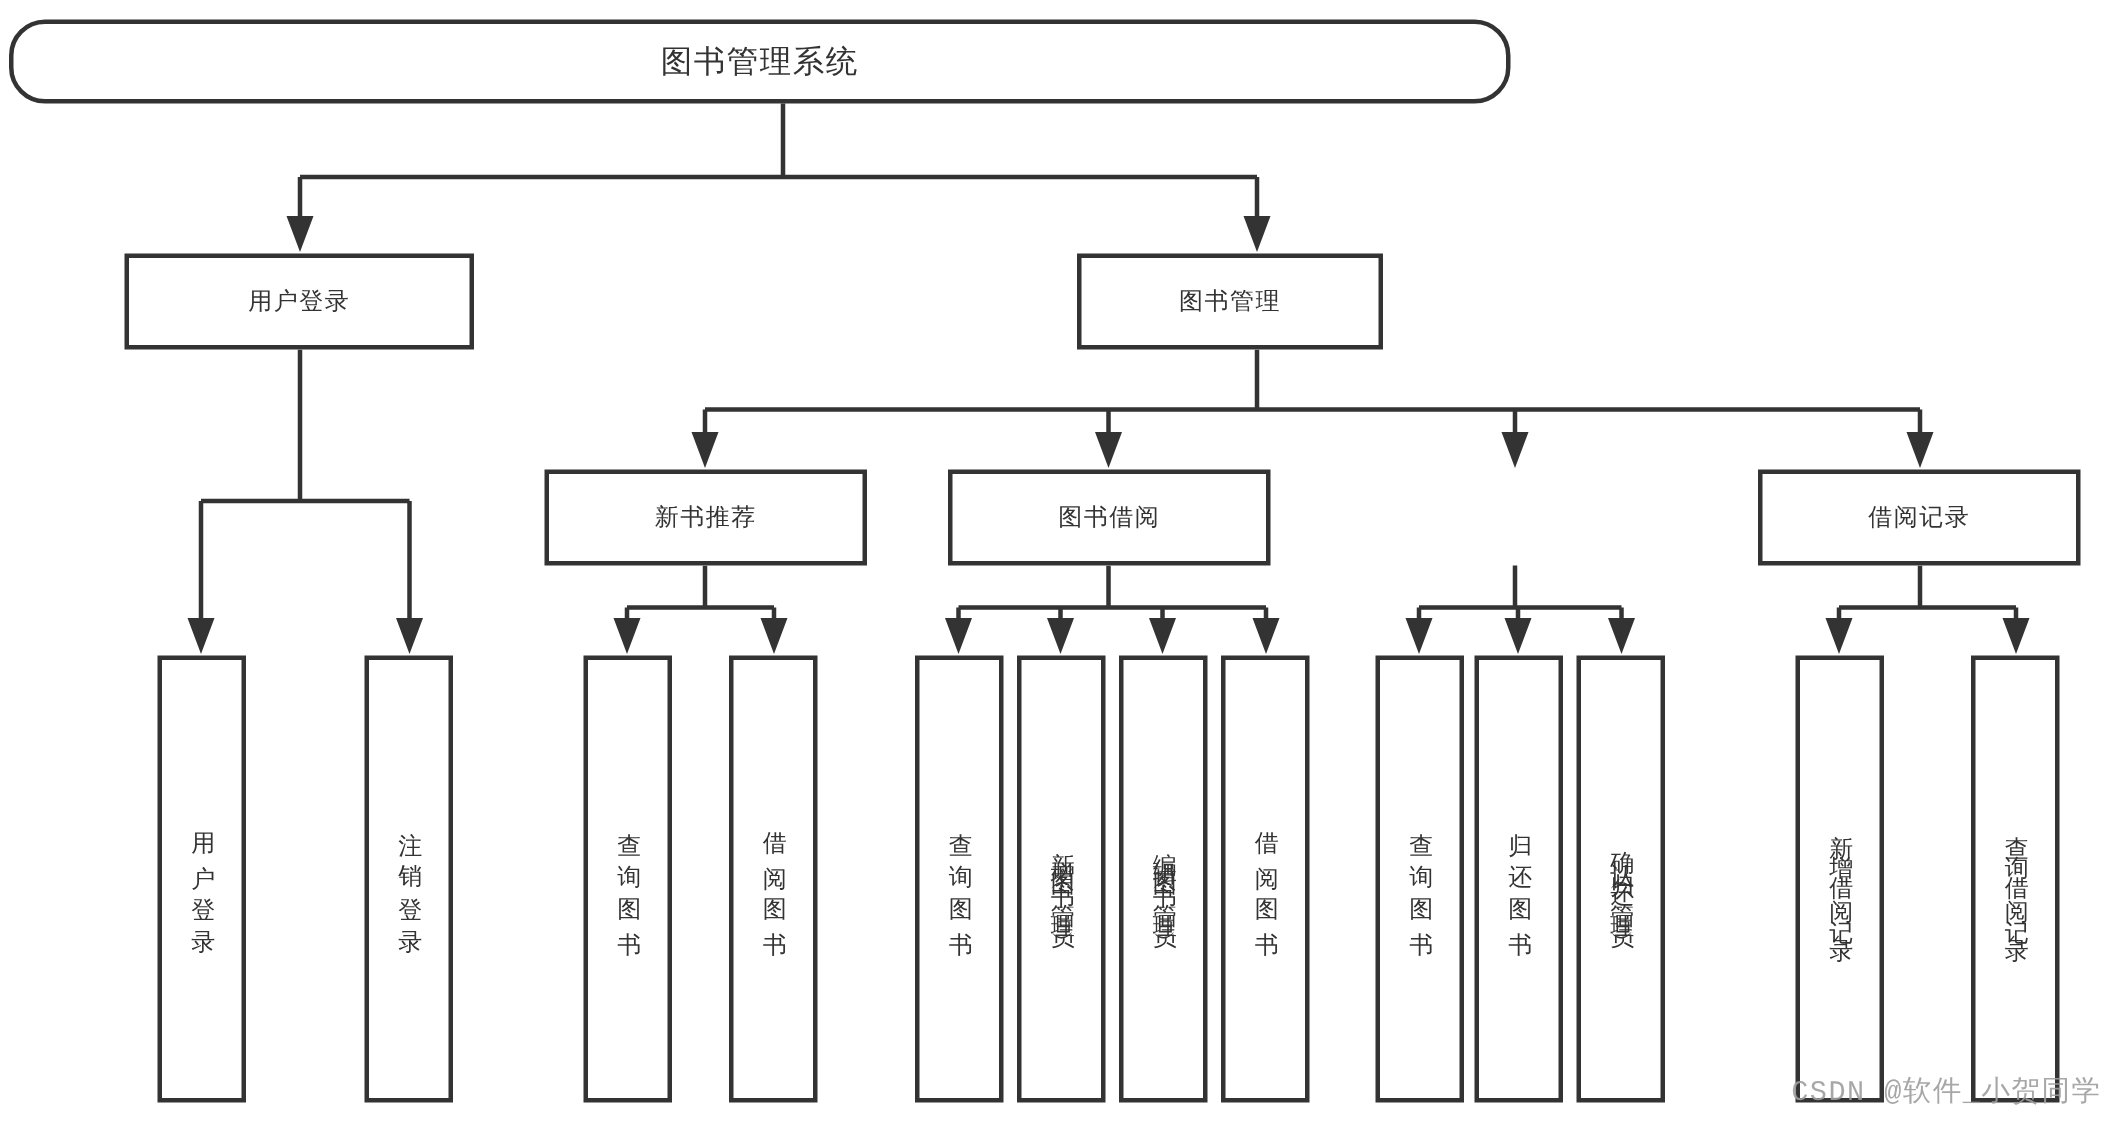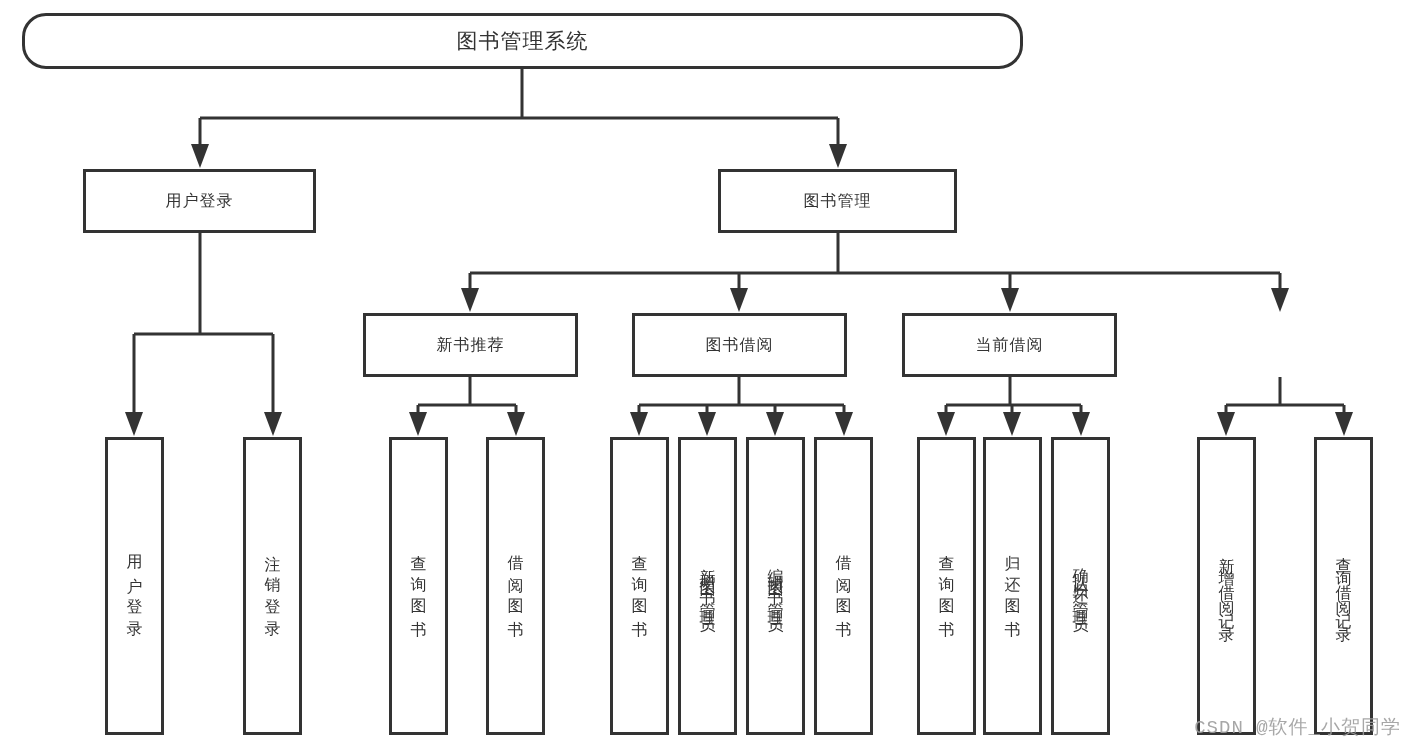--- a/index.html
+++ b/index.html
@@ -33,36 +33,36 @@
     border: 3px solid var(--line);
     color: var(--text);
     display: flex;
     align-items: center;
     justify-content: center;
     font-size: 16px;
     letter-spacing: 1px;
     white-space: nowrap;
   }
   .node.hbox { height: 64px; }
-  .node.root { left: 22px; top: 13px; width: 1001px; height: 56px; font-size: 21px; border-radius: 24px; }
+  .node.root { left: 6px; top: 13px; width: 1001px; height: 56px; font-size: 21px; border-radius: 24px; }
   .node.leaf {
     top: 437px;
     width: 59px;
     height: 298px;
     writing-mode: vertical-rl;
     text-orientation: mixed;
     line-height: 1;
   }
   .node.leaf.sp-wide  { letter-spacing: 22px; }
   .node.leaf.sp-mid   { letter-spacing: 14px; }
   .node.leaf.sp-tight { letter-spacing: 7px; }
 
   
   .pos-user   { left: 83px;  top: 169px; width: 233px; }
-  .pos-mgmt   { left: 718px; top: 169px; width: 239px; }
+  .pos-mgmt   { left: 718px; top: 169px; width: 204px; }
   
   .pos-nb     { left: 363px;  top: 313px; width: 215px; }
   .pos-bb     { left: 632px;  top: 313px; width: 215px; }
   .pos-cb     { left: 902px;  top: 313px; width: 215px; }
   .pos-br     { left: 1172px; top: 313px; width: 215px; }
   
   .pos-l1  { left: 105px; }
   .pos-l2  { left: 243px; }
   .pos-l3  { left: 389px; }
   .pos-l4  { left: 486px; }
@@ -129,21 +129,21 @@
     <polygon class="arrowhead" points="1335,412 1353,412 1344,436"></polygon>
   </svg>
 
   <div class="node root">图书管理系统</div>
 
   <div class="node hbox pos-user">用户登录</div>
   <div class="node hbox pos-mgmt">图书管理</div>
 
   <div class="node hbox pos-nb">新书推荐</div>
   <div class="node hbox pos-bb">图书借阅</div>
-  <div class="node hbox pos-cb">当前借阅</div>
+  <div class="node hbox pos-br">借阅记录</div>
 
   <div class="node leaf sp-wide pos-l1">用户登录</div>
   <div class="node leaf sp-wide pos-l2">注销登录</div>
 
   <div class="node leaf sp-wide pos-l3">查询图书</div>
   <div class="node leaf sp-wide pos-l4">借阅图书</div>
 
   <div class="node leaf sp-wide pos-l5">查询图书</div>
   <div class="node leaf sp-tight pos-l6">新增图书（管理员）</div>
   <div class="node leaf sp-tight pos-l7">编辑图书（管理员）</div>

